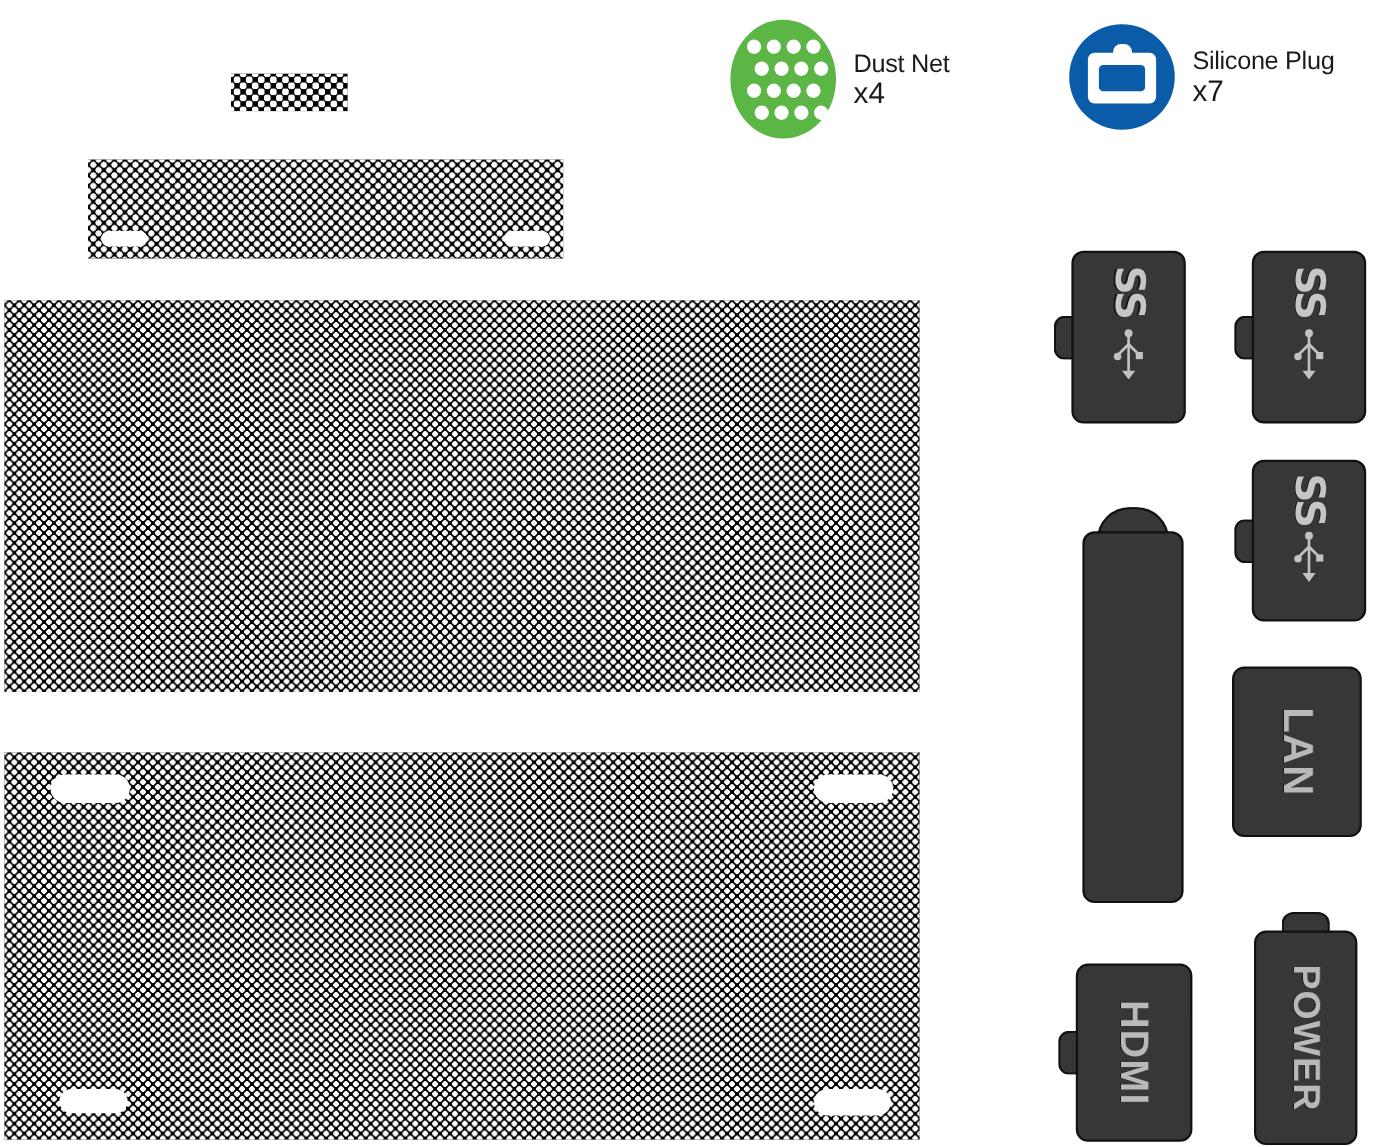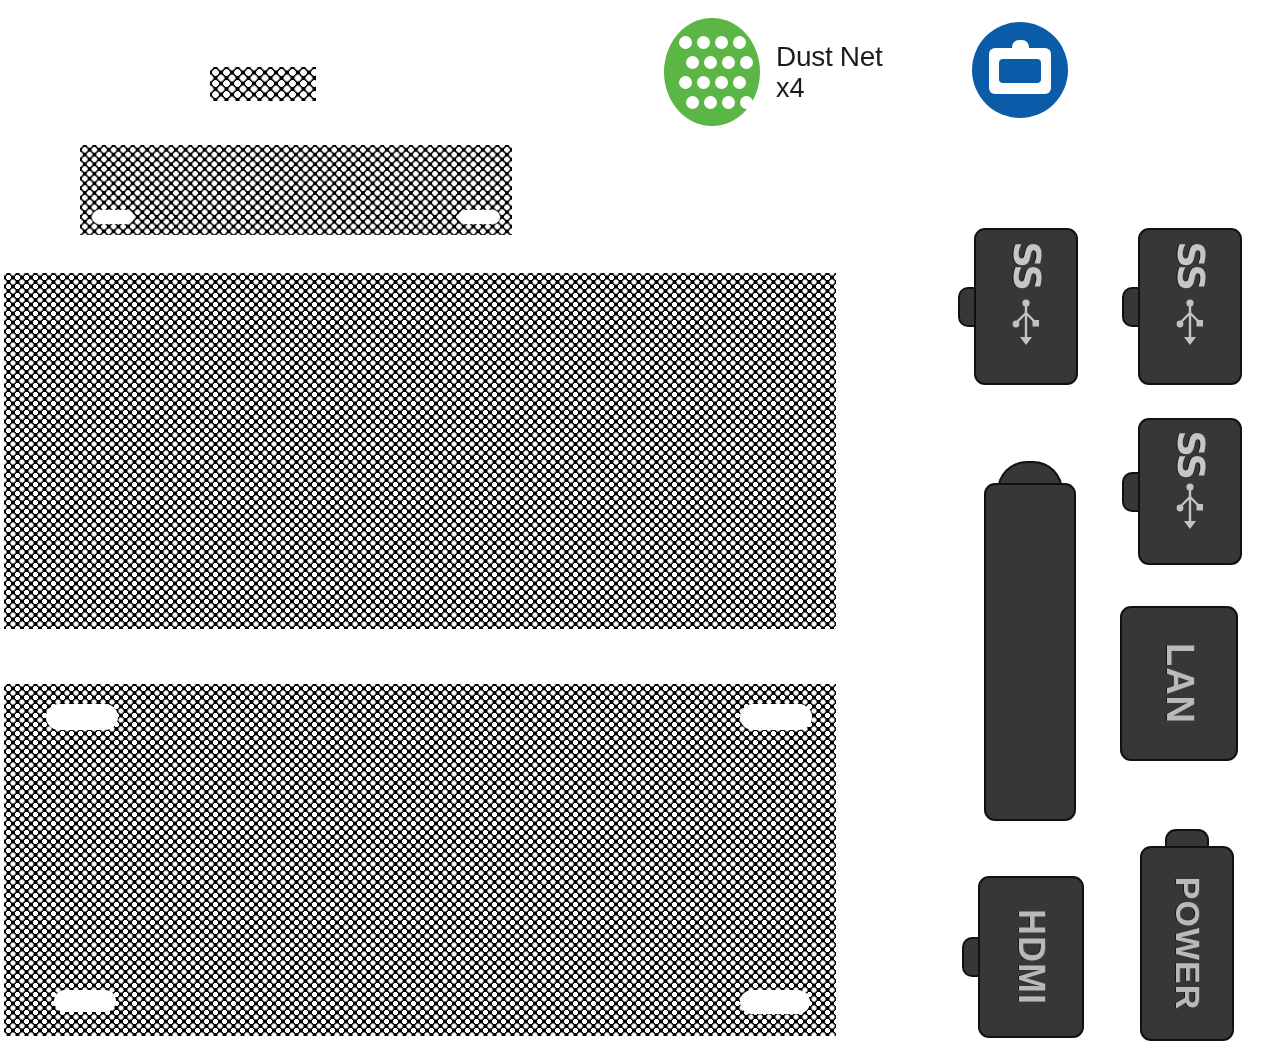--- a/index.html
+++ b/index.html
@@ -39,21 +39,21 @@
   .plug-icon .tab{
     position:absolute;left:40px;top:18px;width:17px;height:16px;
     background:#ffffff;border-radius:7px 7px 0 0;
   }
   .plug-icon .slot{
     position:absolute;left:27px;top:37px;width:42px;height:24px;
     background:#0a5ca8;border-radius:4px;
   }
 
   .legend-text{margin-left:16px;line-height:1.06;color:#1b1b1b;}
-  .legend-title{font-size:28px;font-weight:400;letter-spacing:-0.3px;white-space:nowrap;}
+  .legend-title{font-size:23px;font-weight:400;letter-spacing:-0.3px;white-space:nowrap;}
   .legend-qty{font-size:27px;font-weight:400;margin-top:2px;}
 
   
   .mesh{
     position:absolute;
     background-color:#000000;
     background-image:
       radial-gradient(circle at 50% 50%, #ffffff 0 2.6px, rgba(255,255,255,0) 2.9px),
       radial-gradient(circle at 50% 50%, #ffffff 0 2.6px, rgba(255,255,255,0) 2.9px);
     background-size:9.6px 9.6px, 9.6px 9.6px;
@@ -177,20 +177,24 @@
   </div>
 </div>
 
 <div class="legend-item" style="left:972px;top:22px;">
   <div class="legend-icon">
     <div class="plug-icon">
       <span class="tab"></span>
       <span class="body"></span>
       <span class="slot"></span>
     </div>
+  </div>
+  <div class="legend-text">
+    <div class="legend-title">Silicone Plug</div>
+    <div class="legend-qty">x7</div>
   </div>
 </div>
 
 <div class="mesh coarse" style="left:210px;top:67px;width:106px;height:34px;"></div>
 
 <div class="mesh" style="left:80px;top:145px;width:432px;height:90px;">
   <span class="slot-cut" style="left:12px;top:65px;width:42px;height:14px;"></span>
   <span class="slot-cut" style="left:378px;top:65px;width:42px;height:14px;"></span>
 </div>
 

